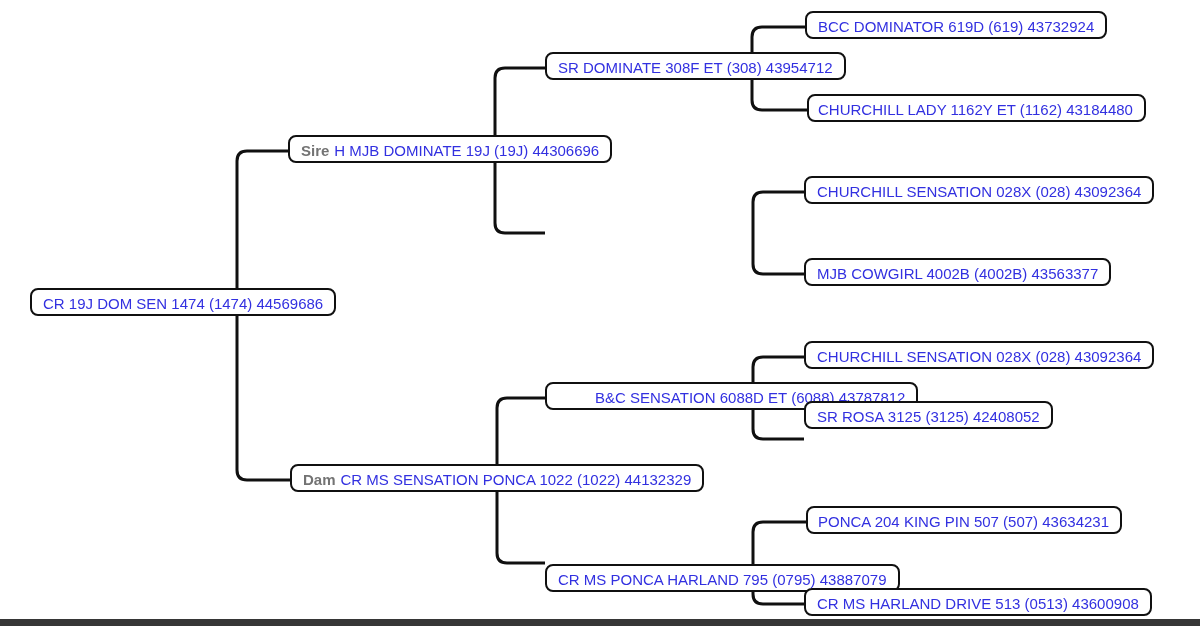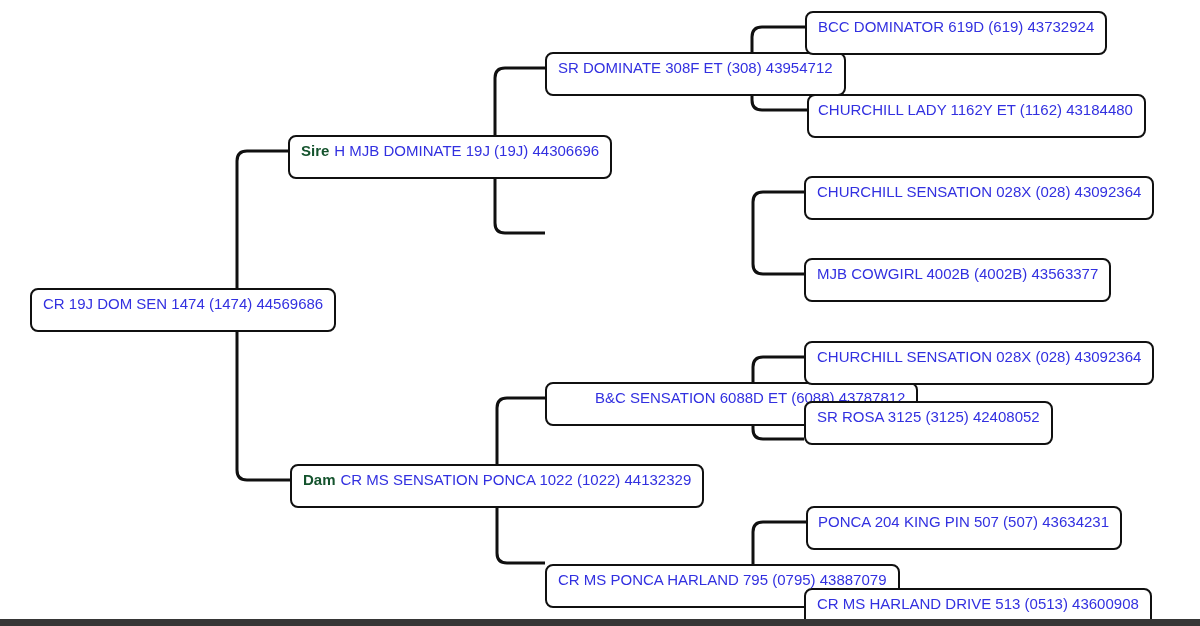--- a/index.html
+++ b/index.html
@@ -28,24 +28,24 @@
     background: #ffffff;
     border: 2px solid #101010;
     border-radius: 8px;
     padding: 5px 11px;
     font-size: 15px;
     line-height: 18px;
     color: #3230e0;
     white-space: nowrap;
     cursor: pointer;
     box-sizing: border-box;
-    height: 44px;
+    height: 28px;
   }
   .node .prefix {
-    color: #14532d;
+    color: #737373;
     font-weight: bold;
     margin-right: 5px;
   }
   
   #node-subject   { left: 30px;  top: 288px; }
   #node-sire      { left: 288px; top: 135px; }
   #node-dam       { left: 290px; top: 464px; }
   #node-ss        { left: 545px; top: 52px;  }
   #node-sd        { left: 545px; top: 217px; }
   #node-ds        { left: 545px; top: 382px; padding-left: 48px; }

